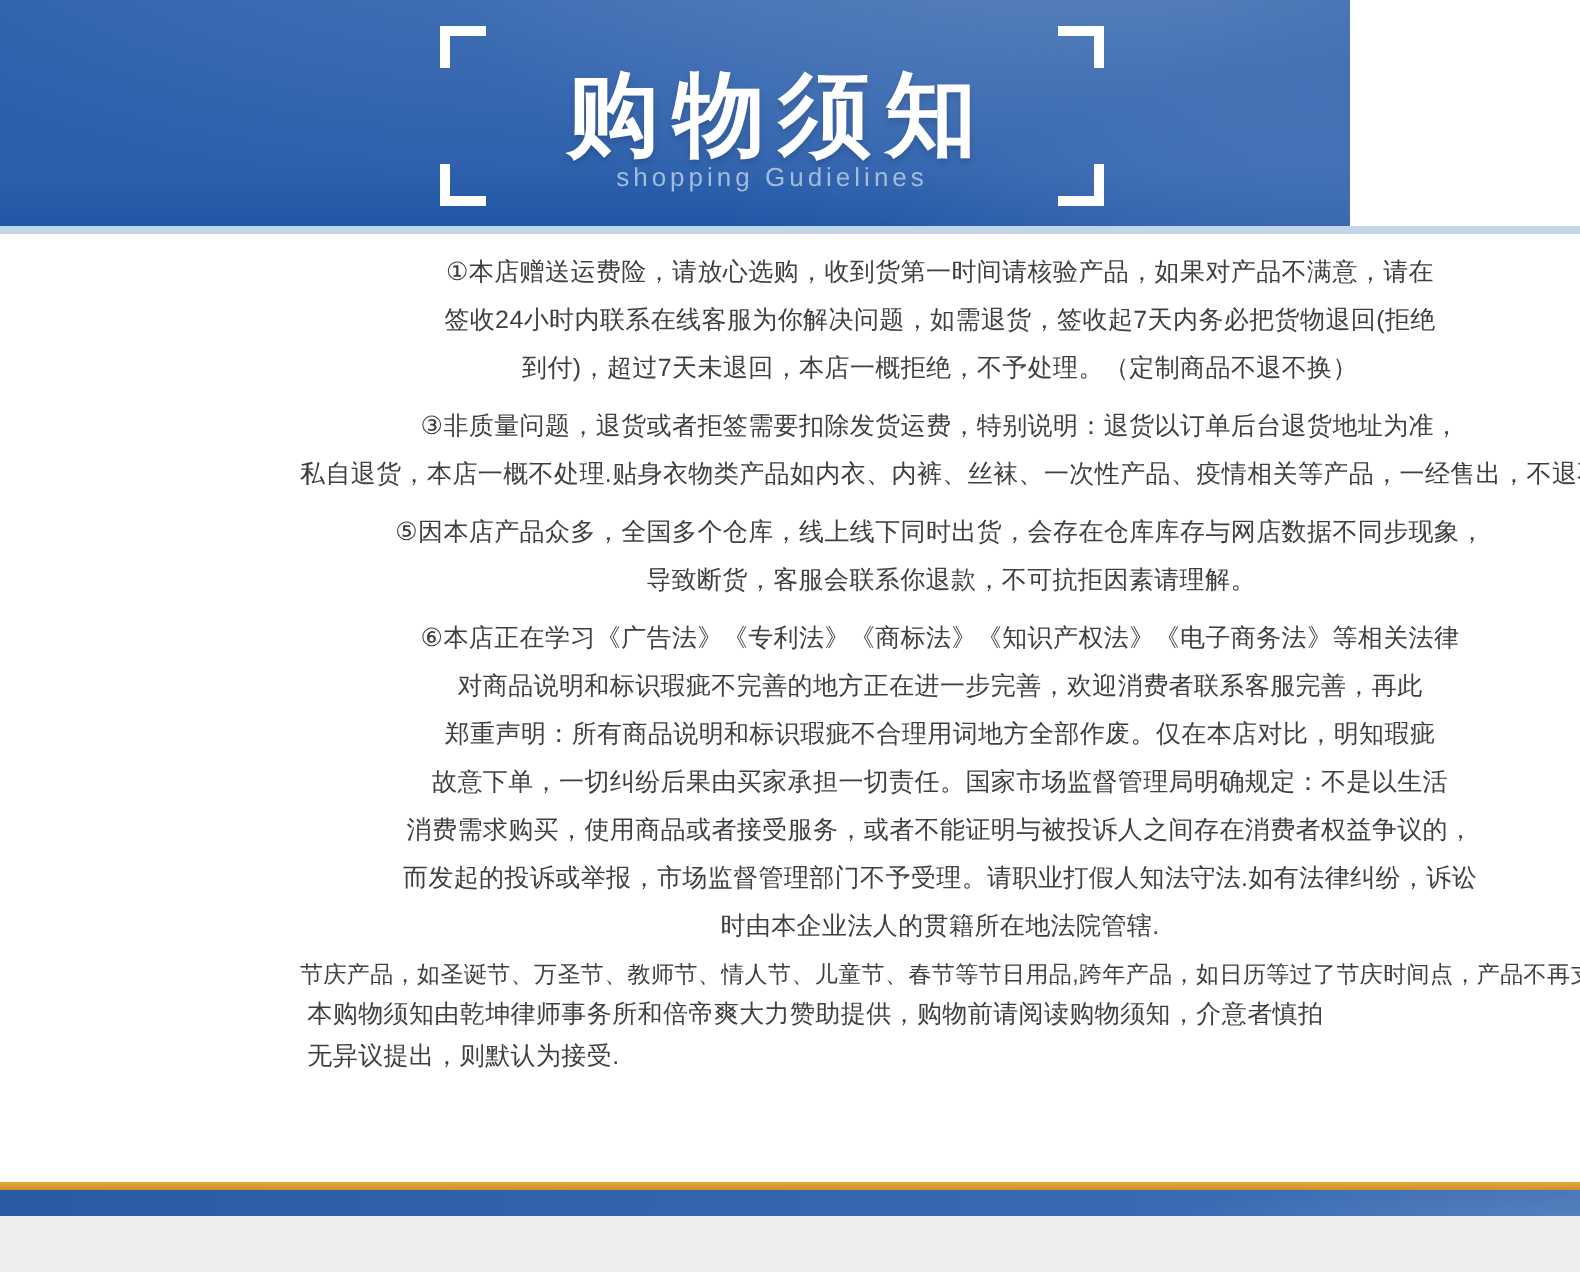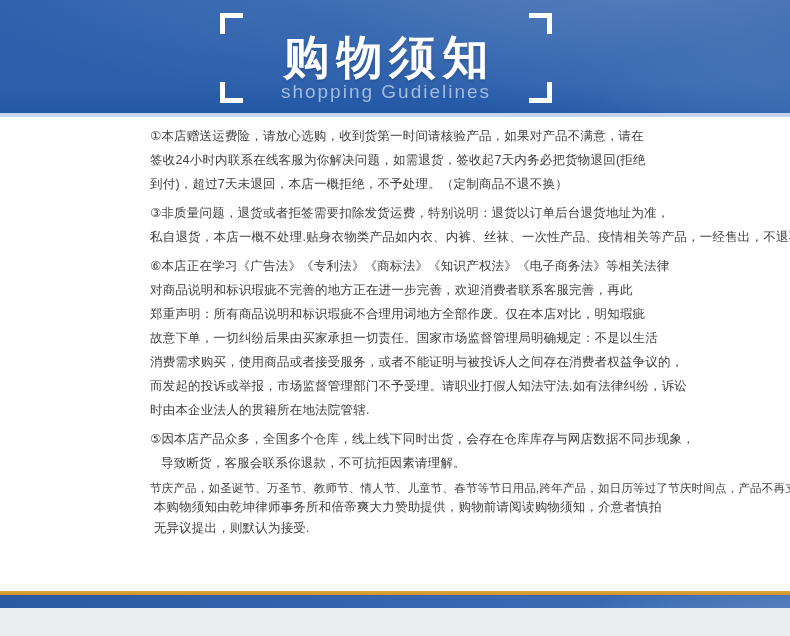--- a/index.html
+++ b/index.html
@@ -7,21 +7,21 @@
   body {
     font-family:"Liberation Sans","DejaVu Sans",sans-serif;
     background:#ffffff;
     overflow:hidden;
     position:relative;
   }
 
   
   .header {
     position:relative;
-    width:790px; height:113px;
+    width:675px; height:113px;
     background:
       radial-gradient(ellipse 620px 300px at 88% -35%, rgba(255,255,255,0.20), rgba(255,255,255,0) 62%),
       radial-gradient(ellipse 700px 250px at 42% -45%, rgba(255,255,255,0.13), rgba(255,255,255,0) 58%),
       radial-gradient(ellipse 500px 220px at 104% 135%, rgba(255,255,255,0.12), rgba(255,255,255,0) 55%),
       linear-gradient(180deg, #2d60ac 0%, #2d60ac 74%, #2257a6 100%);
     overflow:hidden;
   }
   .header-sep {
     width:790px; height:4px;
     background:#c3d5e9;
@@ -39,36 +39,37 @@
     position:absolute; left:0; right:0; top:14px;
     text-align:center;
     font-size:46px; font-weight:bold; color:#ffffff;
     letter-spacing:7px; text-indent:7px;
     text-shadow:0 2px 3px rgba(0,0,0,0.15);
     white-space:nowrap;
   }
   .sub-title {
     position:absolute; left:0; right:0; top:68px;
     text-align:center;
-    font-size:19px; color:#a3bbdc;
+    font-size:13px; color:#a3bbdc;
     letter-spacing:2px;
     white-space:nowrap;
   }
 
   
   .notice {
     padding:7px 0 0 150px;
   }
   .para {
     white-space:pre;
     font-size:12.5px;
     line-height:24px;
     color:#3f3f3f;
     margin-bottom:5px;
     letter-spacing:0.2px;
+    text-align:center;
   }
   .footnote { margin-top:3px; }
   .footnote .fn-line {
     white-space:pre;
     color:#3f3f3f;
     letter-spacing:0.2px;
   }
   .fn-small { font-size:11.5px; line-height:17px; }
   .fn-mid   { font-size:12.5px; line-height:21px; }
 
@@ -105,29 +106,29 @@
   </div>
 </div>
 <div class="header-sep"></div>
 
 <div class="notice">
   <div class="para">①本店赠送运费险，请放心选购，收到货第一时间请核验产品，如果对产品不满意，请在
 签收24小时内联系在线客服为你解决问题，如需退货，签收起7天内务必把货物退回(拒绝
 到付)，超过7天未退回，本店一概拒绝，不予处理。（定制商品不退不换）</div>
   <div class="para">③非质量问题，退货或者拒签需要扣除发货运费，特别说明：退货以订单后台退货地址为准，
 私自退货，本店一概不处理.贴身衣物类产品如内衣、内裤、丝袜、一次性产品、疫情相关等产品，一经售出，不退不换</div>
+  <div class="para">⑤因本店产品众多，全国多个仓库，线上线下同时出货，会存在仓库库存与网店数据不同步现象，
+   导致断货，客服会联系你退款，不可抗拒因素请理解。</div>
   <div class="para">⑥本店正在学习《广告法》《专利法》《商标法》《知识产权法》《电子商务法》等相关法律
 对商品说明和标识瑕疵不完善的地方正在进一步完善，欢迎消费者联系客服完善，再此
 郑重声明：所有商品说明和标识瑕疵不合理用词地方全部作废。仅在本店对比，明知瑕疵
 故意下单，一切纠纷后果由买家承担一切责任。国家市场监督管理局明确规定：不是以生活
 消费需求购买，使用商品或者接受服务，或者不能证明与被投诉人之间存在消费者权益争议的，
 而发起的投诉或举报，市场监督管理部门不予受理。请职业打假人知法守法.如有法律纠纷，诉讼
 时由本企业法人的贯籍所在地法院管辖.</div>
-  <div class="para">⑤因本店产品众多，全国多个仓库，线上线下同时出货，会存在仓库库存与网店数据不同步现象，
-   导致断货，客服会联系你退款，不可抗拒因素请理解。</div>
 
   <div class="footnote">
     <div class="fn-line fn-small">节庆产品，如圣诞节、万圣节、教师节、情人节、儿童节、春节等节日用品,跨年产品，如日历等过了节庆时间点，产品不再支持退换</div>
     <div class="fn-line fn-mid"> 本购物须知由乾坤律师事务所和倍帝爽大力赞助提供，购物前请阅读购物须知，介意者慎拍</div>
     <div class="fn-line fn-mid"> 无异议提出，则默认为接受.</div>
   </div>
 </div>
 
 <div class="bar-gold"></div>
 <div class="bar-blue"></div>

